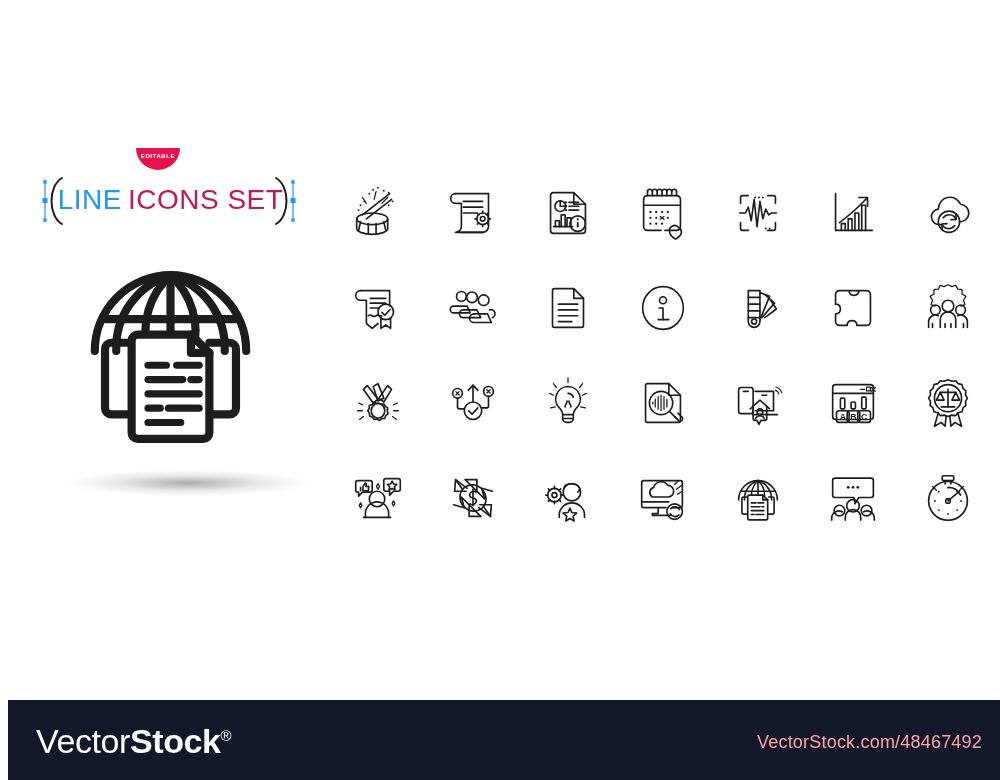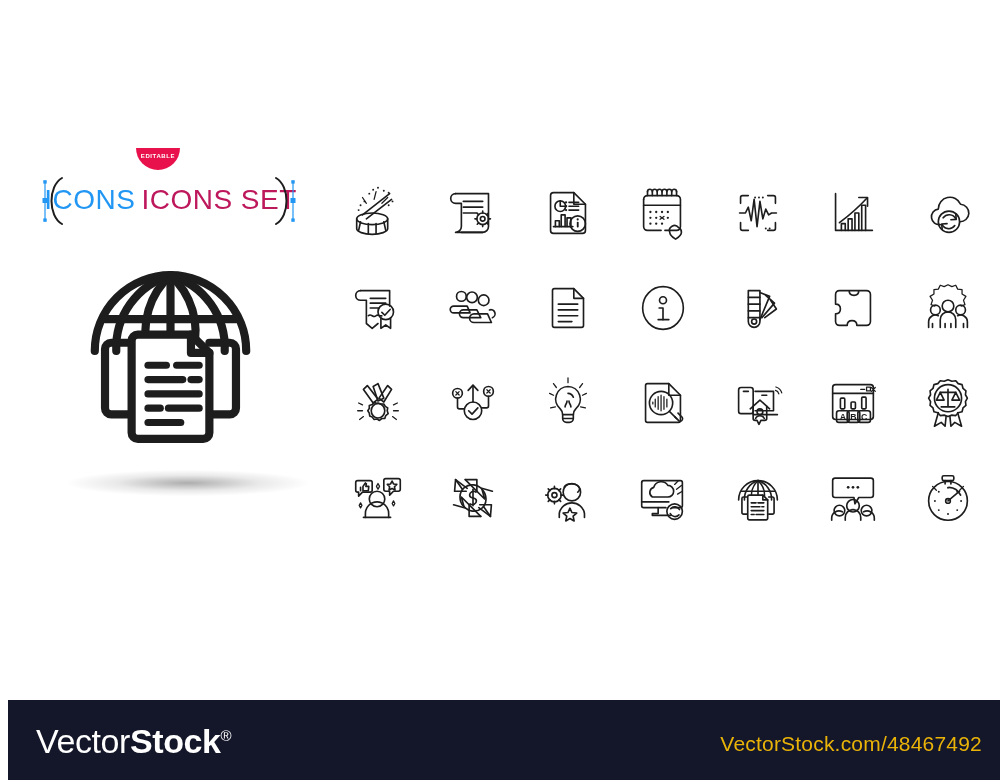--- a/index.html
+++ b/index.html
@@ -163,22 +163,22 @@
     letter-spacing: -0.4px;
     white-space: nowrap;
   }
   #footer-logo .fl-light { font-weight: 300; }
   #footer-logo .fl-bold  { font-weight: 700; }
   #footer-logo .fl-reg   { font-size: 15px; vertical-align: super; font-weight: 400; }
   #footer-url {
     position: absolute;
     right: 26px;
     top: 32px;
-    color: #eab308;
-    font-size: 21px;
+    color: #fca5a5;
+    font-size: 18px;
     letter-spacing: 0.2px;
     white-space: nowrap;
   }
 </style>
 </head>
 <body>
 
 <div id="canvas">
 
   <div id="promo">
@@ -189,21 +189,21 @@
 
       <svg class="bracket left" viewBox="0 0 26 50">
         <path d="M22 2 C8 10, 8 40, 22 48" fill="none" stroke="#1d1d1d" stroke-width="2" stroke-linecap="round"></path>
         <line x1="5" y1="6" x2="5" y2="44" stroke="#2196f3" stroke-width="1.2"></line>
         <rect x="2.5" y="22" width="5" height="5" fill="#2196f3"></rect>
         <rect x="3.3" y="4.2" width="3.4" height="3.4" fill="#2196f3"></rect>
         <rect x="3.3" y="42.4" width="3.4" height="3.4" fill="#2196f3"></rect>
       </svg>
 
       <div id="title-text">
-        <span class="word-line">ICONS</span>
+        <span class="word-line">LINE</span>
         <span class="word-rest">ICONS SET</span>
       </div>
 
       <svg class="bracket right" viewBox="0 0 26 50">
         <path d="M4 2 C18 10, 18 40, 4 48" fill="none" stroke="#1d1d1d" stroke-width="2" stroke-linecap="round"></path>
         <line x1="21" y1="6" x2="21" y2="44" stroke="#2196f3" stroke-width="1.2"></line>
         <rect x="18.5" y="22" width="5" height="5" fill="#2196f3"></rect>
         <rect x="19.3" y="4.2" width="3.4" height="3.4" fill="#2196f3"></rect>
         <rect x="19.3" y="42.4" width="3.4" height="3.4" fill="#2196f3"></rect>
       </svg>

